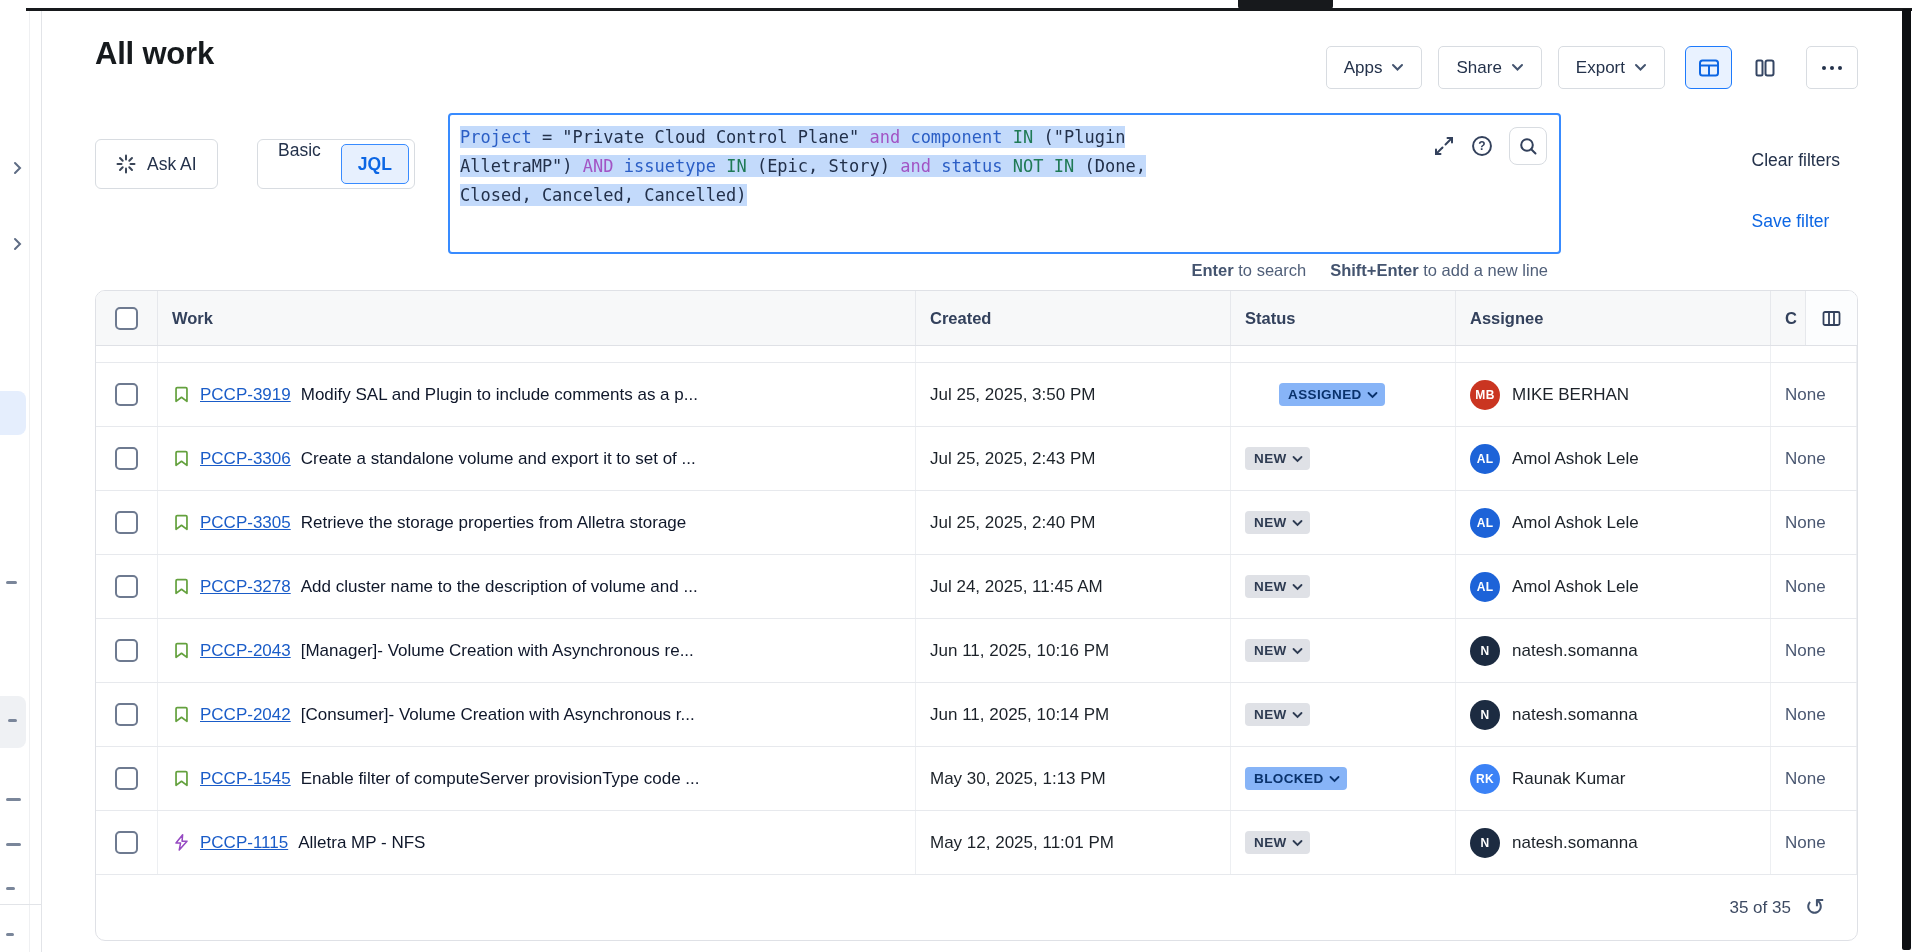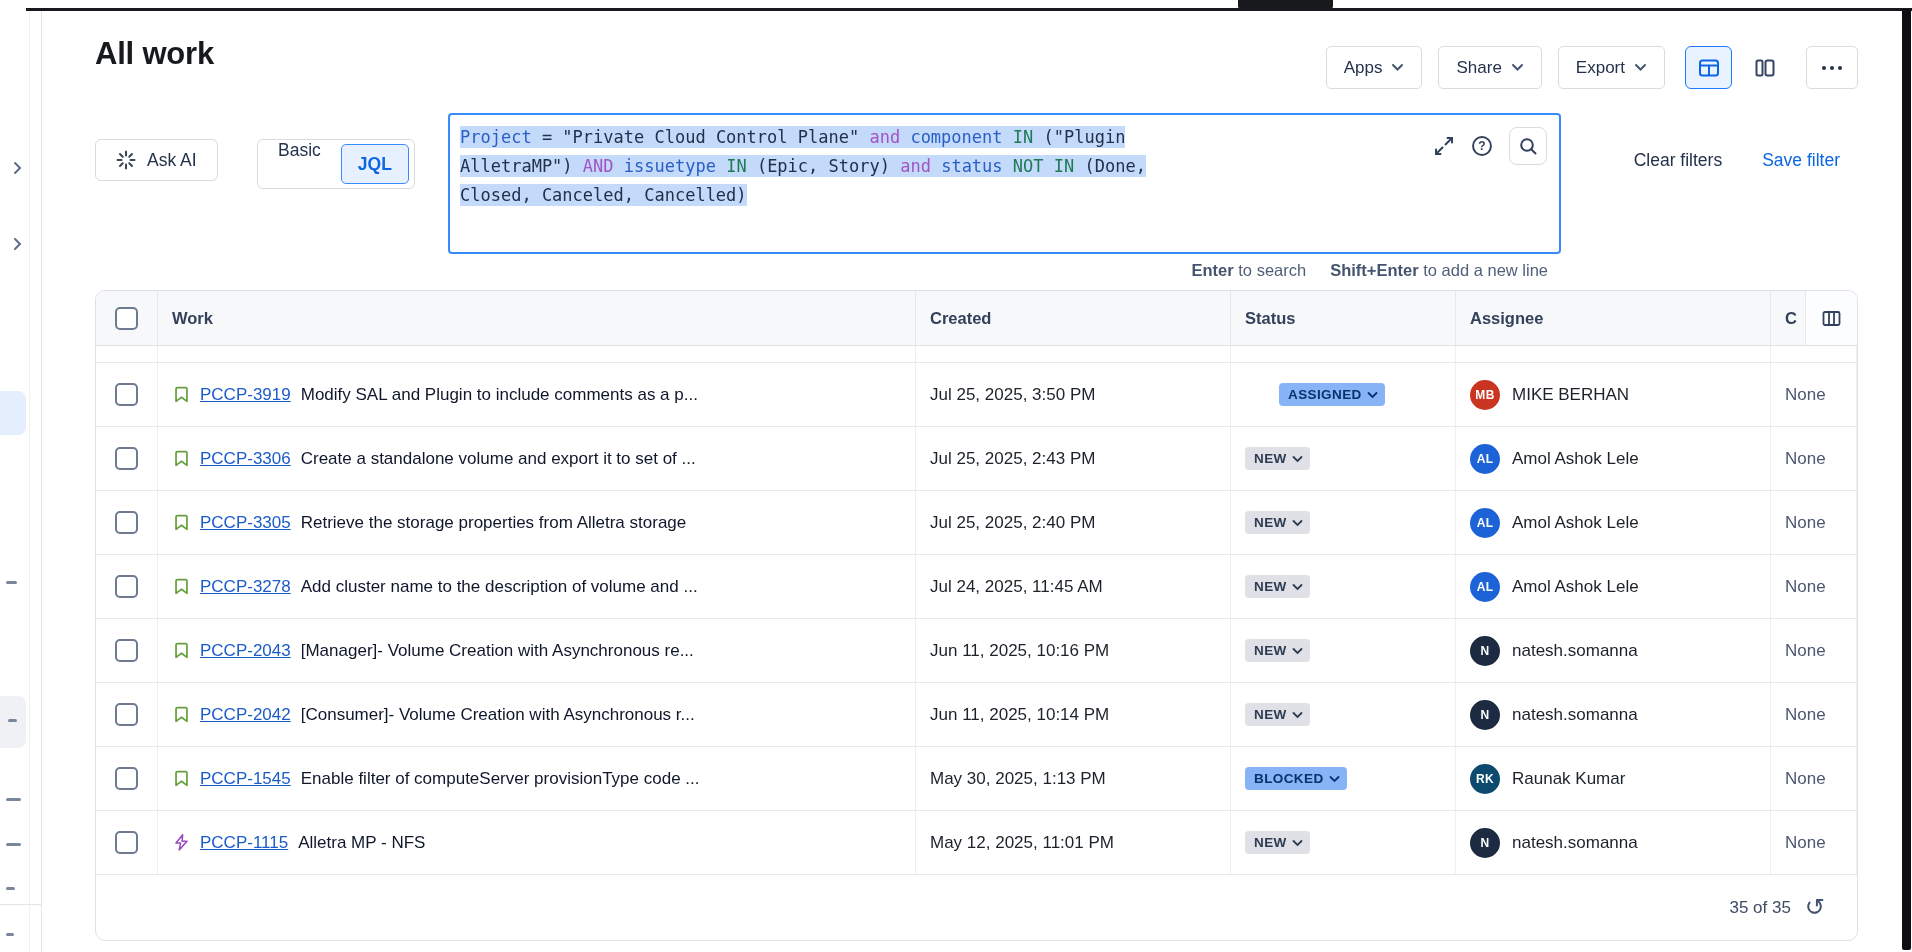--- a/index.html
+++ b/index.html
@@ -24,38 +24,38 @@
   .page-title { position:absolute; left:95px; top:36px; font-size:31px; font-weight:700; color:#161A1D; letter-spacing:-0.2px; }
   .actions { position:absolute; top:46px; right:54px; display:flex; align-items:center; gap:16px;padding-left:44px; }
   .btn { height:43px; padding:0 17px; border:1px solid #D8DCE1; border-radius:5px; background:#fff;
          display:flex; align-items:center; gap:9px; font-size:17px; font-weight:500; color:#24324B; cursor:pointer; }
   .view-group { display:flex; align-items:center; gap:12px; margin:0 4px; }
   .view-btn-sel { width:47px; height:43px; border:1.5px solid #1D7AFC; background:#E9F2FF; border-radius:6px; display:grid; place-items:center; cursor:pointer; }
   .view-btn-plain { width:42px; height:43px; border:none; background:none; display:grid; place-items:center; cursor:pointer; }
   .dots-btn { width:52px; height:43px; border:1px solid #D8DCE1; border-radius:5px; background:#fff; display:flex; align-items:center; justify-content:center; gap:4px; cursor:pointer; }
   .dot { width:4px; height:4px; border-radius:50%; background:#24324B; }
   
-  .askai-btn { position:absolute; left:95px; top:139px; height:42px; padding:0 20px; border:1px solid #D8DCE1; border-radius:6px;
+  .askai-btn { position:absolute; left:95px; top:139px; height:50px; padding:0 20px; border:1px solid #D8DCE1; border-radius:6px;
                background:#fff; display:flex; align-items:center; gap:11px; font-size:17.5px; font-weight:500; color:#24324B; cursor:pointer; }
   .segmented { position:absolute; left:257px; top:139px; height:50px; border:1px solid #D8DCE1; border-radius:6px; background:#fff;
                display:flex; }
   .seg-basic { padding:0 20px; font-size:17.5px; font-weight:500; color:#24324B; cursor:pointer; }
   .seg-jql { margin:4px 5px 4px 0; height:40px; padding:0 16px; border:1.5px solid #388BFF; background:#E7F0FE; color:#0C66E4;
              font-weight:600; font-size:17.5px; border-radius:5px; display:flex; align-items:center; cursor:pointer; }
   .jql-box { position:absolute; left:448px; top:113px; width:1113px; height:141px; border:2px solid #388BFF; border-radius:4px;
              background:#fff; padding:8px 10px; cursor:text; }
   .jql-text { font-family:"DejaVu Sans Mono", monospace; font-size:17px; line-height:29px; }
   .jql-line { white-space:pre; }
   .jql-sel { background:var(--sel-bg,#C3DAFB); padding:1px 0; }
   .jql-icons { position:absolute; top:12px; right:12px; display:flex; align-items:center; gap:15px; }
   .search-btn { width:38px; height:38px; border:1px solid #D8DCE1; border-radius:8px; background:#fff; display:grid; place-items:center; cursor:pointer; }
   .hint { position:absolute; top:261px; left:448px; width:1100px; display:flex; justify-content:flex-end; gap:24px;
           font-size:16.5px; color:#505F79; }
   .hint b { color:#44546F; font-weight:700; }
-  .filter-actions { position:absolute; top:150px; right:72px; display:flex; align-items:flex-start; gap:40px; font-size:17.5px; font-weight:500; }
+  .filter-actions { position:absolute; top:150px; right:72px; display:flex; align-items:flex-start; gap:40px; font-size:17.5px; font-weight:500;flex-direction:column; }
   .clear-filters { color:#24324B; cursor:pointer; }
   .save-filter { color:#0C66E4; cursor:pointer; }
   
   .worktable { position:absolute; left:95px; top:290px; width:1763px; height:651px; border:1px solid #DFE1E6; border-radius:10px;
                background:#fff; overflow:hidden; display:flex; flex-direction:column; }
   .thead { height:55px; background:#F7F8F9; border-bottom:1px solid #DFE1E6; display:flex; position:relative; flex:none; }
   .th { display:flex; align-items:center; padding-left:14px; font-size:16.5px; font-weight:700; color:#33415C;
         border-right:1px solid #E6E8EC; }
   .col-check { width:62px; justify-content:center; padding-left:0; flex:none; }
   .col-work { width:758px; flex:none; }
@@ -435,21 +435,21 @@
         </div>
         <div class="td col-status">
           <div class="badge" style="background: rgb(135, 180, 247); color: rgb(9, 50, 108);">
             <span>BLOCKED</span>
             <svg width="11" height="8" viewBox="0 0 11 8">
     <path d="M1.5 2l4 4 4-4" fill="none" stroke="currentColor" stroke-width="1.8" stroke-linecap="round"></path>
   </svg>
           </div>
         </div>
         <div class="td col-assignee">
-          <div class="avatar" style="background: #0c4a6e;">RK</div>
+          <div class="avatar" style="background: #3b82f6;">RK</div>
           <span class="assignee-name">Raunak Kumar</span>
         </div>
         <div class="td col-last">
           <span class="none-text">None</span>
         </div>
       </div>
       <div class="trow">
         <div class="td col-check">
           <div class="cb"></div>
         </div>

